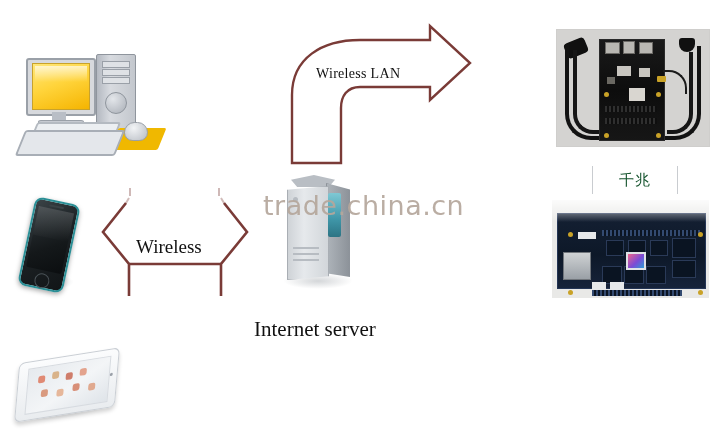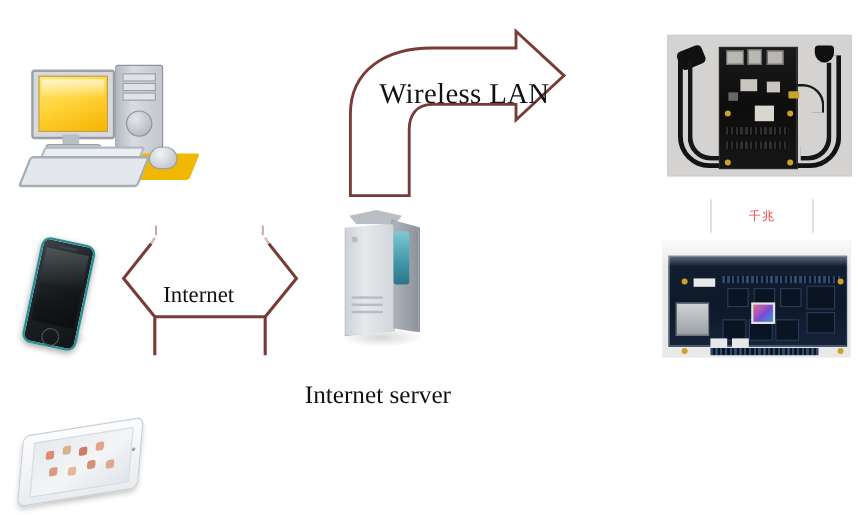--- a/index.html
+++ b/index.html
@@ -307,27 +307,27 @@
     left: 592px; top: 166px; width: 86px; height: 28px;
     display:flex; align-items:center; justify-content:center;
   }
   .cn-label .divider {
     position:absolute; top:0; width:1px; height:28px; background:#c9ccd0;
   }
   .cn-label .divider.left { left:0; }
   .cn-label .divider.right { right:0; }
   .cn-text {
     font-family: Liberation Sans, sans-serif;
-    font-size: 10px; color:#ef4444; letter-spacing:1px;
+    font-size: 15px; color:#14532d; letter-spacing:1px;
   }
 
   
   .lbl-wlan {
     left: 316px; top: 66px;
-    font-size: 24px; color:#111; letter-spacing:.3px; white-space:nowrap;
+    font-size: 14px; color:#111; letter-spacing:.3px; white-space:nowrap;
   }
   .lbl-internet {
     left: 136px; top: 236px;
     font-size: 19px; color:#111; white-space:nowrap;
   }
   .lbl-vserver {
     left: 254px; top: 317px;
     font-size: 21px; color:#111; white-space:nowrap;
   }
 
@@ -408,21 +408,21 @@
     <path d="M 129,296 L 129,264 L 103,232 L 126,203" fill="none" stroke="#7a3b37" stroke-width="2.6" stroke-linejoin="miter"></path>
     <path d="M 221,296 L 221,264 L 247,232 L 224,203" fill="none" stroke="#7a3b37" stroke-width="2.6" stroke-linejoin="miter"></path>
     <path d="M 129,264 L 221,264" fill="none" stroke="#7a3b37" stroke-width="2.4"></path>
 
     <path d="M 126,203 L 129,198 M 224,203 L 221,198" fill="none" stroke="#7a3b37" stroke-width="2" opacity="0.35"></path>
     <path d="M 130,188 L 130,196" fill="none" stroke="#7a3b37" stroke-width="1.6" opacity="0.45"></path>
     <path d="M 219,188 L 219,196" fill="none" stroke="#7a3b37" stroke-width="1.6" opacity="0.45"></path>
   </svg>
 
   <div class="abs lbl-wlan">Wireless LAN</div>
-  <div class="abs lbl-internet">Internet</div>
+  <div class="abs lbl-internet">Wireless</div>
   <div class="abs lbl-vserver">Internet server</div>
 
   <div class="abs pcb-top">
     <div class="ant-left"></div>
     <div class="cable-left"></div>
     <div class="cable-left2"></div>
     <div class="ant-right"></div>
     <div class="cable-right"></div>
     <div class="cable-right2"></div>
     <div class="board"></div>
@@ -467,14 +467,15 @@
       <div class="b2-wht bw2"></div>
       <div class="b2-wht bw3"></div>
       <div class="b2-gold bg1"></div>
       <div class="b2-gold bg2"></div>
       <div class="b2-gold bg3"></div>
       <div class="b2-gold bg4"></div>
     </div>
     <div class="b2-glare"></div>
   </div>
 
+  <div class="abs watermark">trade.china.cn</div>
 
 </div>
 
 </body></html>

